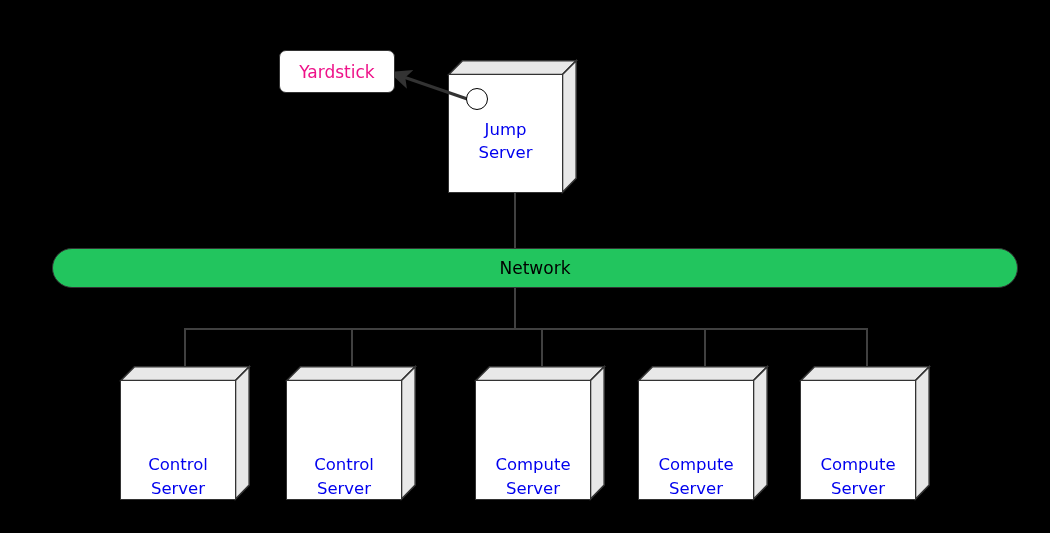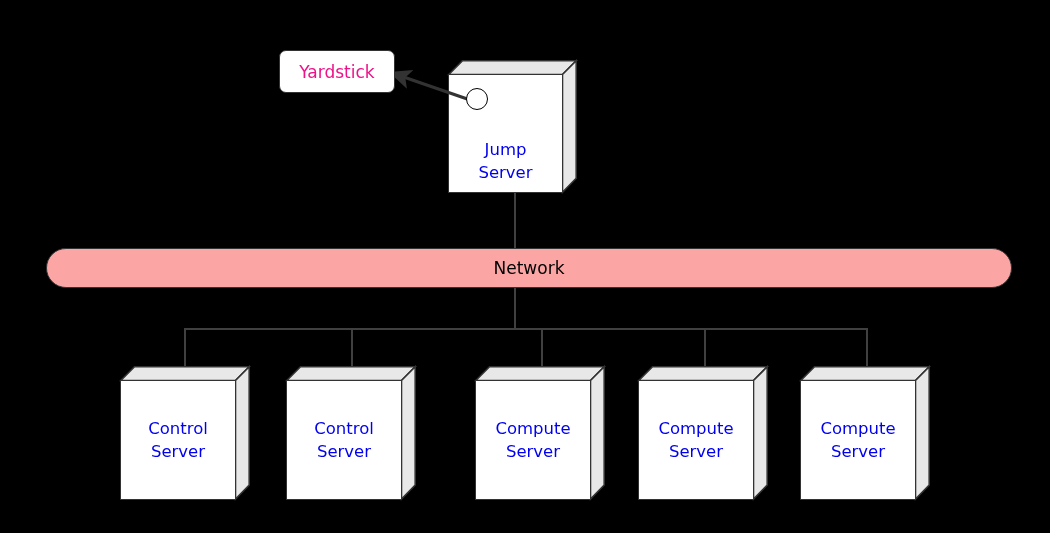--- a/index.html
+++ b/index.html
@@ -48,40 +48,40 @@
   }
   .server-box .box-label {
     position: absolute;
     left: 0;
     top: 14px;
     right: 14px;
     bottom: 0;
     display: flex;
     flex-direction: column;
     align-items: center;
-    justify-content: center;
+    justify-content: flex-end;
     color: #0000ee;
     font-size: 16.5px;
     line-height: 1.42;
     text-align: center;
     z-index: 4;
     pointer-events: none;
   }
   .server-box .box-label span { display: block; }
 
   
   #jump-server {
     left: 448px;
     top: 60px;
     width: 129px;
     height: 133px;
   }
   #jump-server .box-label {
     justify-content: flex-start;
-    padding-top: 64px;
+    padding-top: 44px;
   }
   .jump-port {
     position: absolute;
     left: 466px;
     top: 88px;
     width: 22px;
     height: 22px;
     border: 1.8px solid #000000;
     border-radius: 50%;
     background: #ffffff;
@@ -114,25 +114,25 @@
     left: 380px;
     top: 60px;
     width: 110px;
     height: 55px;
     z-index: 5;
   }
 
   
   #network-bar {
     position: absolute;
-    left: 46px;
+    left: 52px;
     top: 248px;
     width: 966px;
     height: 40px;
-    background: #fca5a5;
+    background: #22c55e;
     border: 1.8px solid #333333;
     border-radius: 20px;
     box-sizing: border-box;
     display: flex;
     align-items: center;
     justify-content: center;
     color: #000000;
     font-size: 17px;
     z-index: 4;
   }

